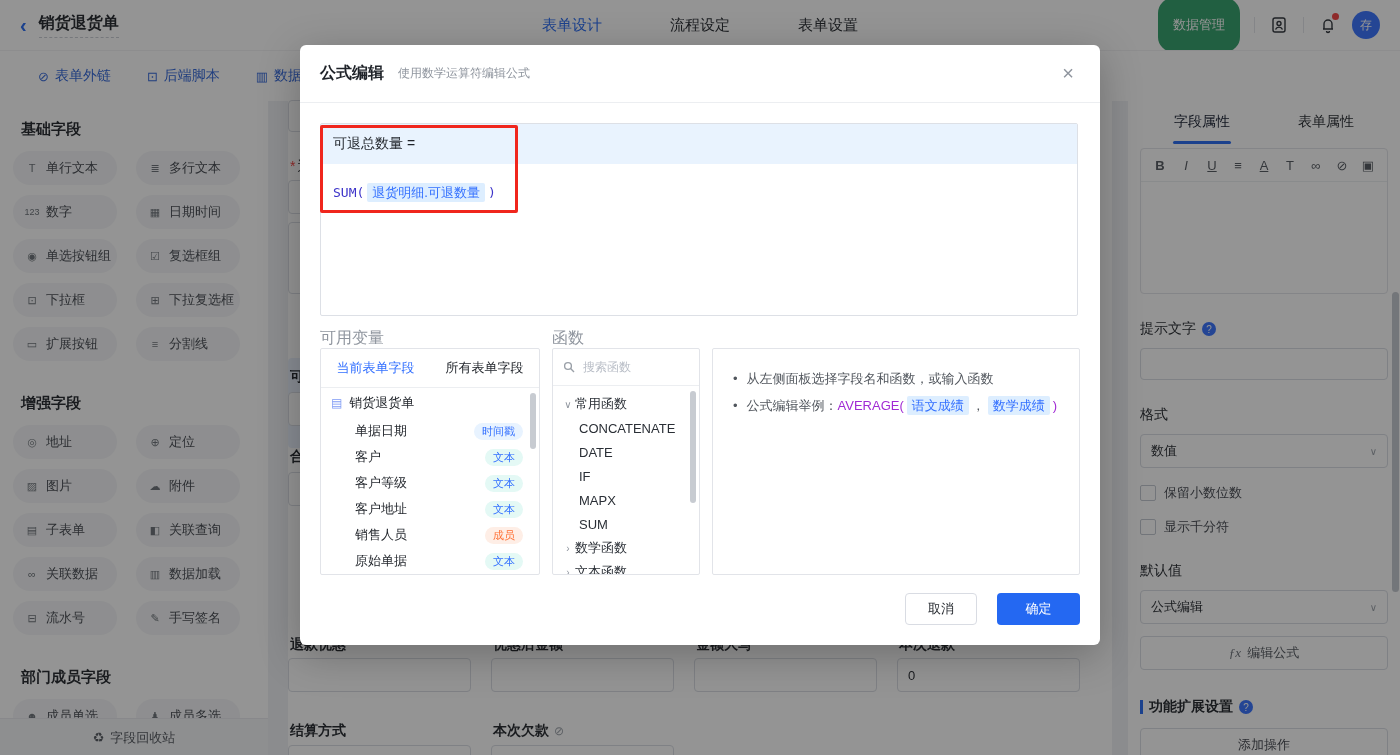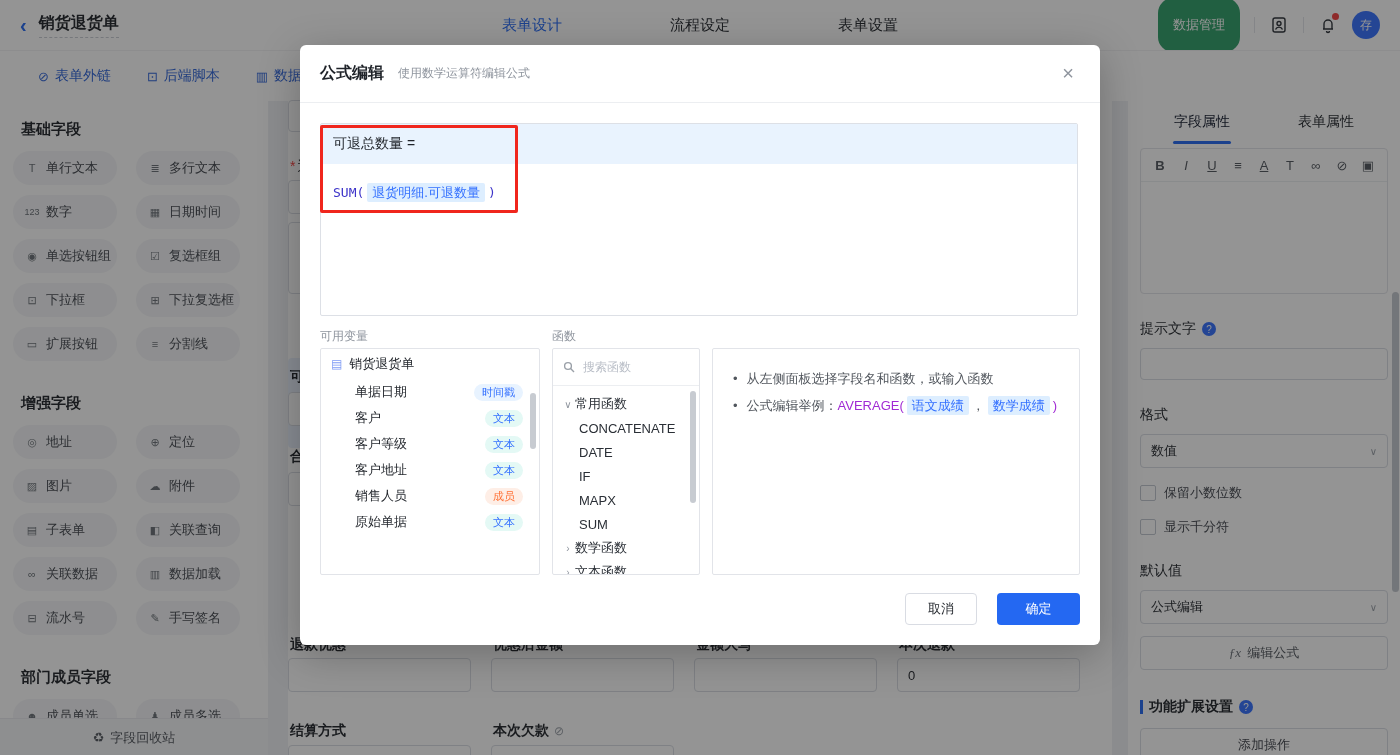--- a/index.html
+++ b/index.html
@@ -4,21 +4,21 @@
 <style>
   html,body{margin:0;padding:0;width:1400px;height:755px;overflow:hidden;
     font-family:"Liberation Sans",sans-serif;background:#eef0f4;}
   .abs{position:absolute;}
   .stage{position:relative;width:1400px;height:755px;}
 
   
   .topbar{left:0;top:0;width:1400px;height:50px;background:#fff;display:flex;align-items:center;z-index:1;}
   .back{color:#2468f2;font-size:20px;font-weight:bold;margin:0 12px 0 20px;cursor:pointer;}
   .page-title{font-size:16px;font-weight:bold;color:#1f2329;padding-bottom:3px;border-bottom:1px dashed #c9cdd4;}
-  .center-tabs{position:absolute;left:0;top:0;width:100%;height:50px;display:flex;align-items:center;justify-content:center;gap:108px;}
+  .center-tabs{position:absolute;left:0;top:0;width:100%;height:50px;display:flex;align-items:center;justify-content:center;gap:68px;}
   .ctab{font-size:15px;color:#1f2329;cursor:pointer;}
   .ctab.active{color:#2468f2;}
   .top-right{position:absolute;right:20px;top:0;height:50px;display:flex;align-items:center;gap:14px;}
   .green-pill{background:#2f9e68;color:#fff;font-size:13px;height:30px;padding:12px 15px;border-radius:15px;display:flex;align-items:center;cursor:pointer;}
   .vdiv{width:1px;height:16px;background:#e2e4e9;}
   .ticon{width:20px;height:20px;position:relative;display:flex;align-items:center;justify-content:center;cursor:pointer;}
   .dot{position:absolute;right:-1px;top:-2px;width:7px;height:7px;border-radius:50%;background:#f53f3f;}
   .avatar{width:28px;height:28px;border-radius:50%;background:#3370ff;color:#fff;font-size:12px;display:flex;align-items:center;justify-content:center;cursor:pointer;}
 
   .subbar{left:0;top:50px;width:1400px;height:50px;background:#fff;display:flex;align-items:center;z-index:1;border-top:1px solid #f2f3f5;}
@@ -81,21 +81,21 @@
   .m-head{height:58px;border-bottom:1px solid #eceef1;display:flex;align-items:center;padding:0 20px;box-sizing:border-box;}
   .m-title{font-size:16px;font-weight:bold;color:#1f2329;}
   .m-sub{font-size:12px;color:#8f959e;margin-left:14px;}
   .m-close{position:absolute;right:26px;top:18px;font-size:20px;color:#8f959e;cursor:pointer;line-height:1;}
   .fbox{position:absolute;left:20px;top:78px;width:758px;height:193px;border:1px solid #dde0e6;border-radius:2px;box-sizing:border-box;background:#fff;}
   .fbox-head{height:40px;background:#e9f3fe;display:flex;align-items:center;padding-left:12px;font-size:14px;color:#1f2329;}
   .fbox-line{margin:20px 0 0 12px;font-size:13px;}
   .code{font-family:"DejaVu Sans Mono",monospace;color:#3d34c9;}
   .chip{background:#ddeeff;color:#3370ff;padding:2px 5px;border-radius:2px;margin:0 3px;font-size:13px;cursor:pointer;}
   .red-rect{position:absolute;left:20px;top:80px;width:192px;height:82px;border:3px solid #f0261d;border-radius:2px;z-index:5;pointer-events:none;}
-  .col-lab{position:absolute;top:283px;font-size:12px;color:#8f959e;}
+  .col-lab{position:absolute;top:283px;font-size:16px;color:#8f959e;}
   .panel{position:absolute;top:303px;height:227px;border:1px solid #e2e4e9;border-radius:2px;box-sizing:border-box;background:#fff;overflow:hidden;}
   .vtabs{height:38px;border-bottom:1px solid #eceef1;display:flex;}
   .vtab{flex:1;display:flex;align-items:center;justify-content:center;font-size:13px;color:#1f2329;cursor:pointer;}
   .vtab.active{color:#3370ff;}
   .vroot{height:30px;display:flex;align-items:center;padding-left:10px;gap:7px;font-size:13px;color:#1f2329;cursor:pointer;}
   .vroot .doc{color:#7f9bf5;font-size:12px;}
   .vrow{height:26px;display:flex;align-items:center;justify-content:space-between;padding:0 16px 0 34px;font-size:13px;color:#1f2329;cursor:pointer;}
   .badge{font-size:11px;padding:1px 8px;border-radius:9px;}
   .b-time{background:#e8f3ff;color:#3370ff;}
   .b-text{background:#e4f9f5;color:#3370ff;}
@@ -413,20 +413,24 @@
       <div class="fbox-line">
         <span class="code">SUM(</span><span class="chip">退货明细.可退数量</span><span class="code">)</span>
       </div>
     </div>
     <div class="red-rect"></div>
 
     <span class="col-lab" style="left:20px;">可用变量</span>
     <span class="col-lab" style="left:252px;">函数</span>
 
     <div class="panel" style="left:20px;width:220px;">
+      <div class="vtabs">
+        <span class="vtab active">当前表单字段</span>
+        <span class="vtab">所有表单字段</span>
+      </div>
       <div class="vroot">
         <span class="doc">▤</span>
         <span>销货退货单</span>
       </div>
       <div class="vrow">
           <span>单据日期</span>
           <span class="badge b-time">时间戳</span>
         </div>
       <div class="vrow">
           <span>客户</span>

